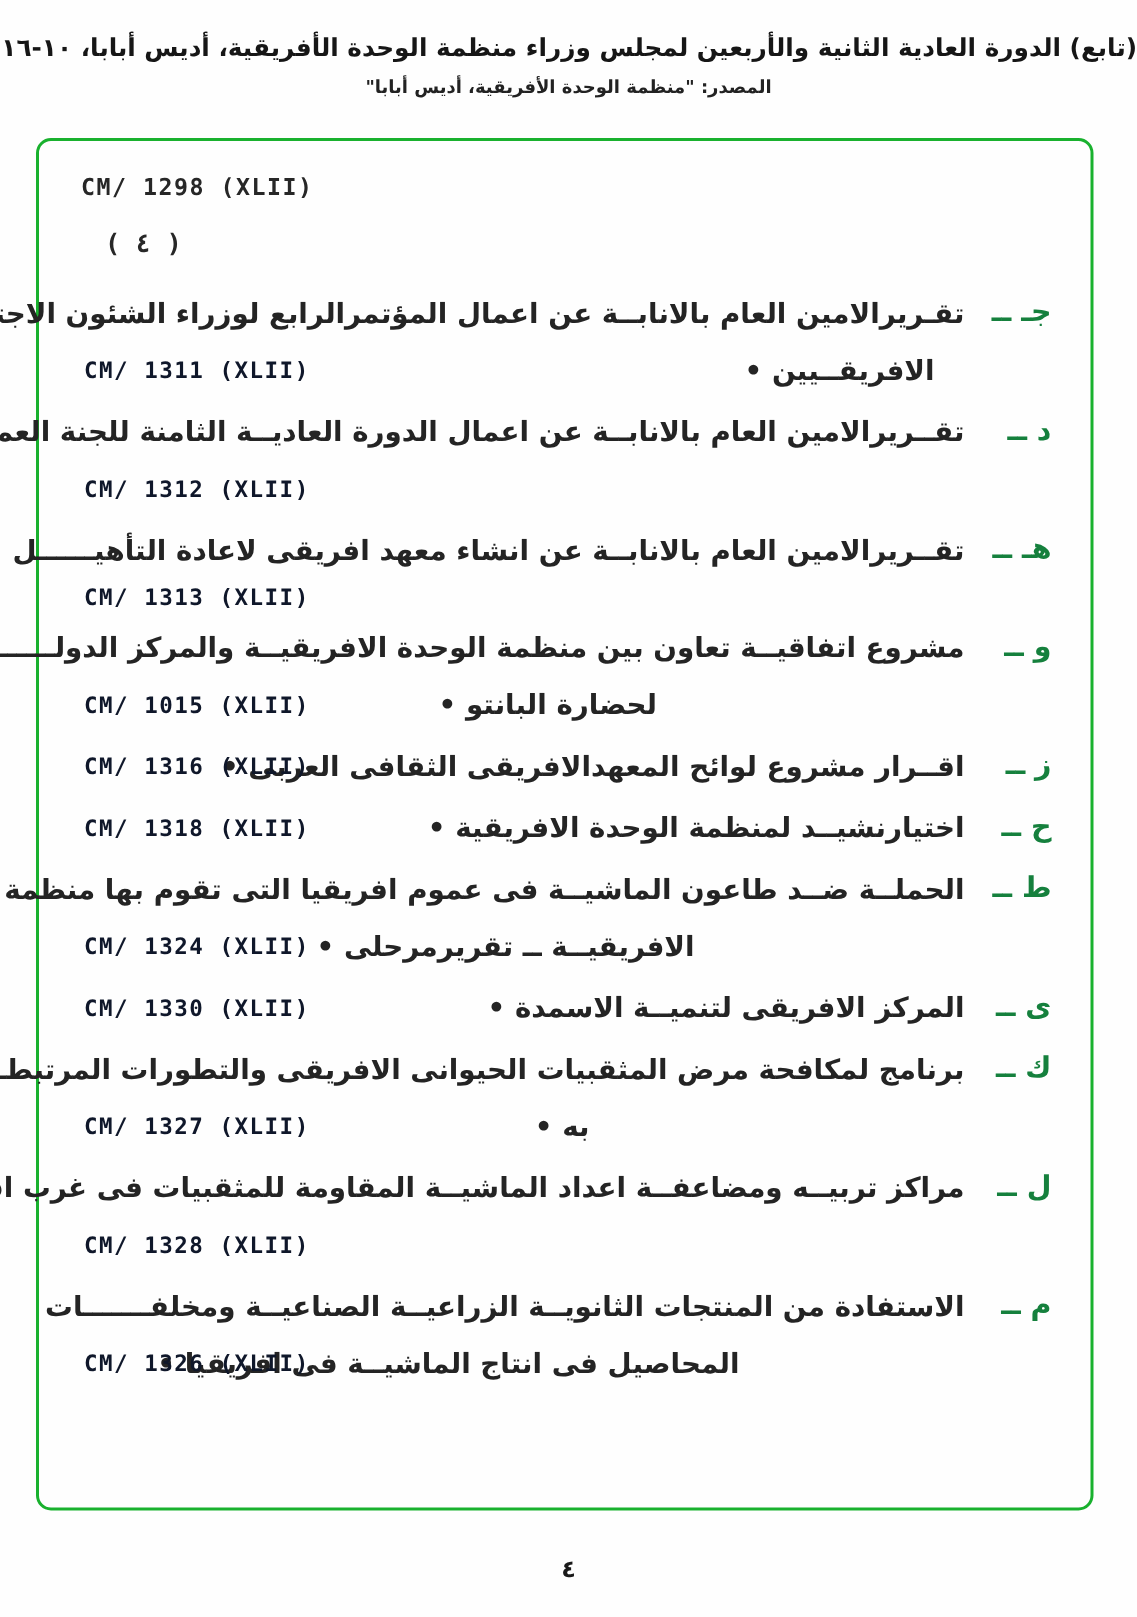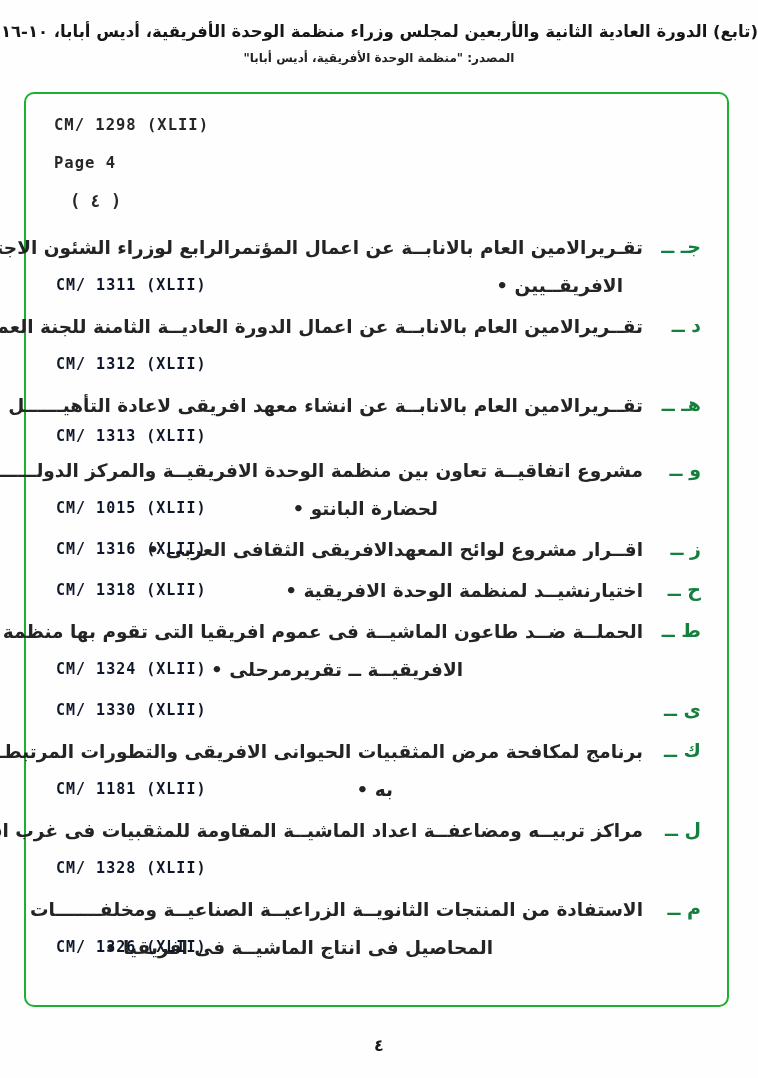--- a/index.html
+++ b/index.html
@@ -46,21 +46,20 @@
 <body>
 
 <div class="page-header">
   <div class="hdr1">(تابع)  الدورة العادية الثانية والأربعين لمجلس وزراء منظمة الوحدة الأفريقية، أديس أبابا، ١٠-١٦ يوليه ١٩٨٥</div>
   <div class="hdr2">المصدر:  "منظمة الوحدة الأفريقية، أديس أبابا"</div>
 </div>
 
 <div class="green-box" style="border-color: rgb(25, 177, 46);">
   <div class="box-content">
     <div class="doc-head-line mono">CM/ 1298 (XLII)</div>
-    <div class="doc-head-line mono">Page  4</div>
     <div class="doc-head-line mono sect-num">( ٤ )</div>
     <div class="items">
         <div class="item">
     <div class="marker">جـ ــ</div>
     <div class="lines">
             <div class="line">
               <span class="ar">تقـريرالامين العام بالانابــة عن اعمال المؤتمرالرابع لوزراء الشئون الاجتماعيــن</span>
             </div>
             <div class="line">
               <span class="ar" style="padding-right: 20px;">الافريقــيين •</span>
@@ -130,33 +129,34 @@
             <div class="line">
               <span class="ar" style="padding-right: 180px;">الافريقيــة ــ تقريرمرحلى •</span>
               <span class="ref">CM/ 1324 (XLII)</span>
             </div>
           </div>
   </div>
         <div class="item">
     <div class="marker">ى ــ</div>
     <div class="lines">
             <div class="line">
+              <span class="ar">المركز الافريقى لتنميــة الاسمدة •</span>
               <span class="ref">CM/ 1330 (XLII)</span>
             </div>
           </div>
   </div>
         <div class="item">
     <div class="marker">ك ــ</div>
     <div class="lines">
             <div class="line">
               <span class="ar">برنامج لمكافحة مرض المثقبيات الحيوانى الافريقى والتطورات المرتبطـــــة</span>
             </div>
             <div class="line">
               <span class="ar" style="padding-right: 250px;">به •</span>
-              <span class="ref">CM/ 1181 (XLII)</span>
+              <span class="ref">CM/ 1327 (XLII)</span>
             </div>
           </div>
   </div>
         <div class="item">
     <div class="marker">ل ــ</div>
     <div class="lines">
             <div class="line">
               <span class="ar">مراكز تربيــه ومضاعفــة اعداد الماشيــة المقاومة للمثقبيات فى غرب افريقيــا</span>
             </div>
             <div class="line">

